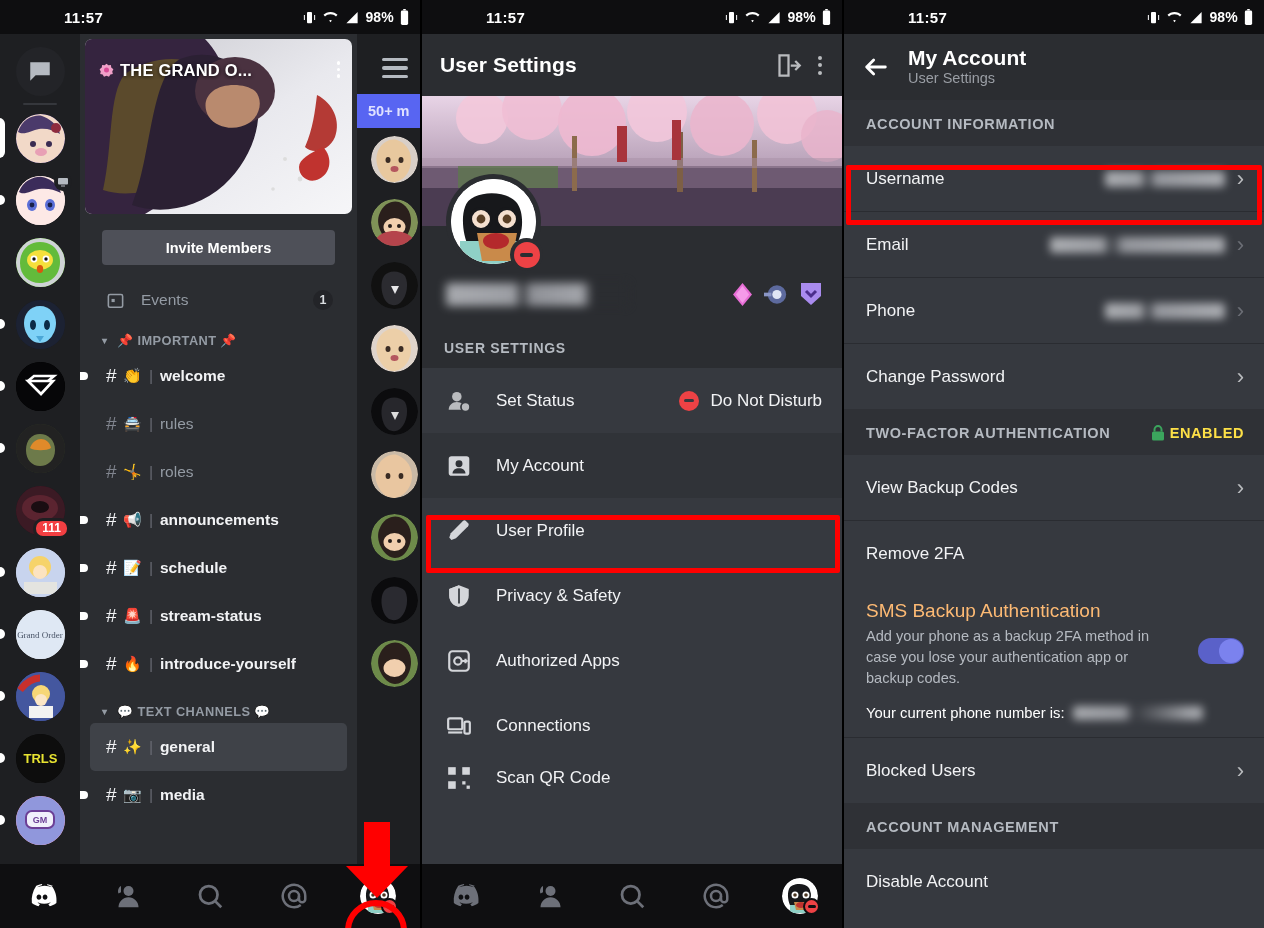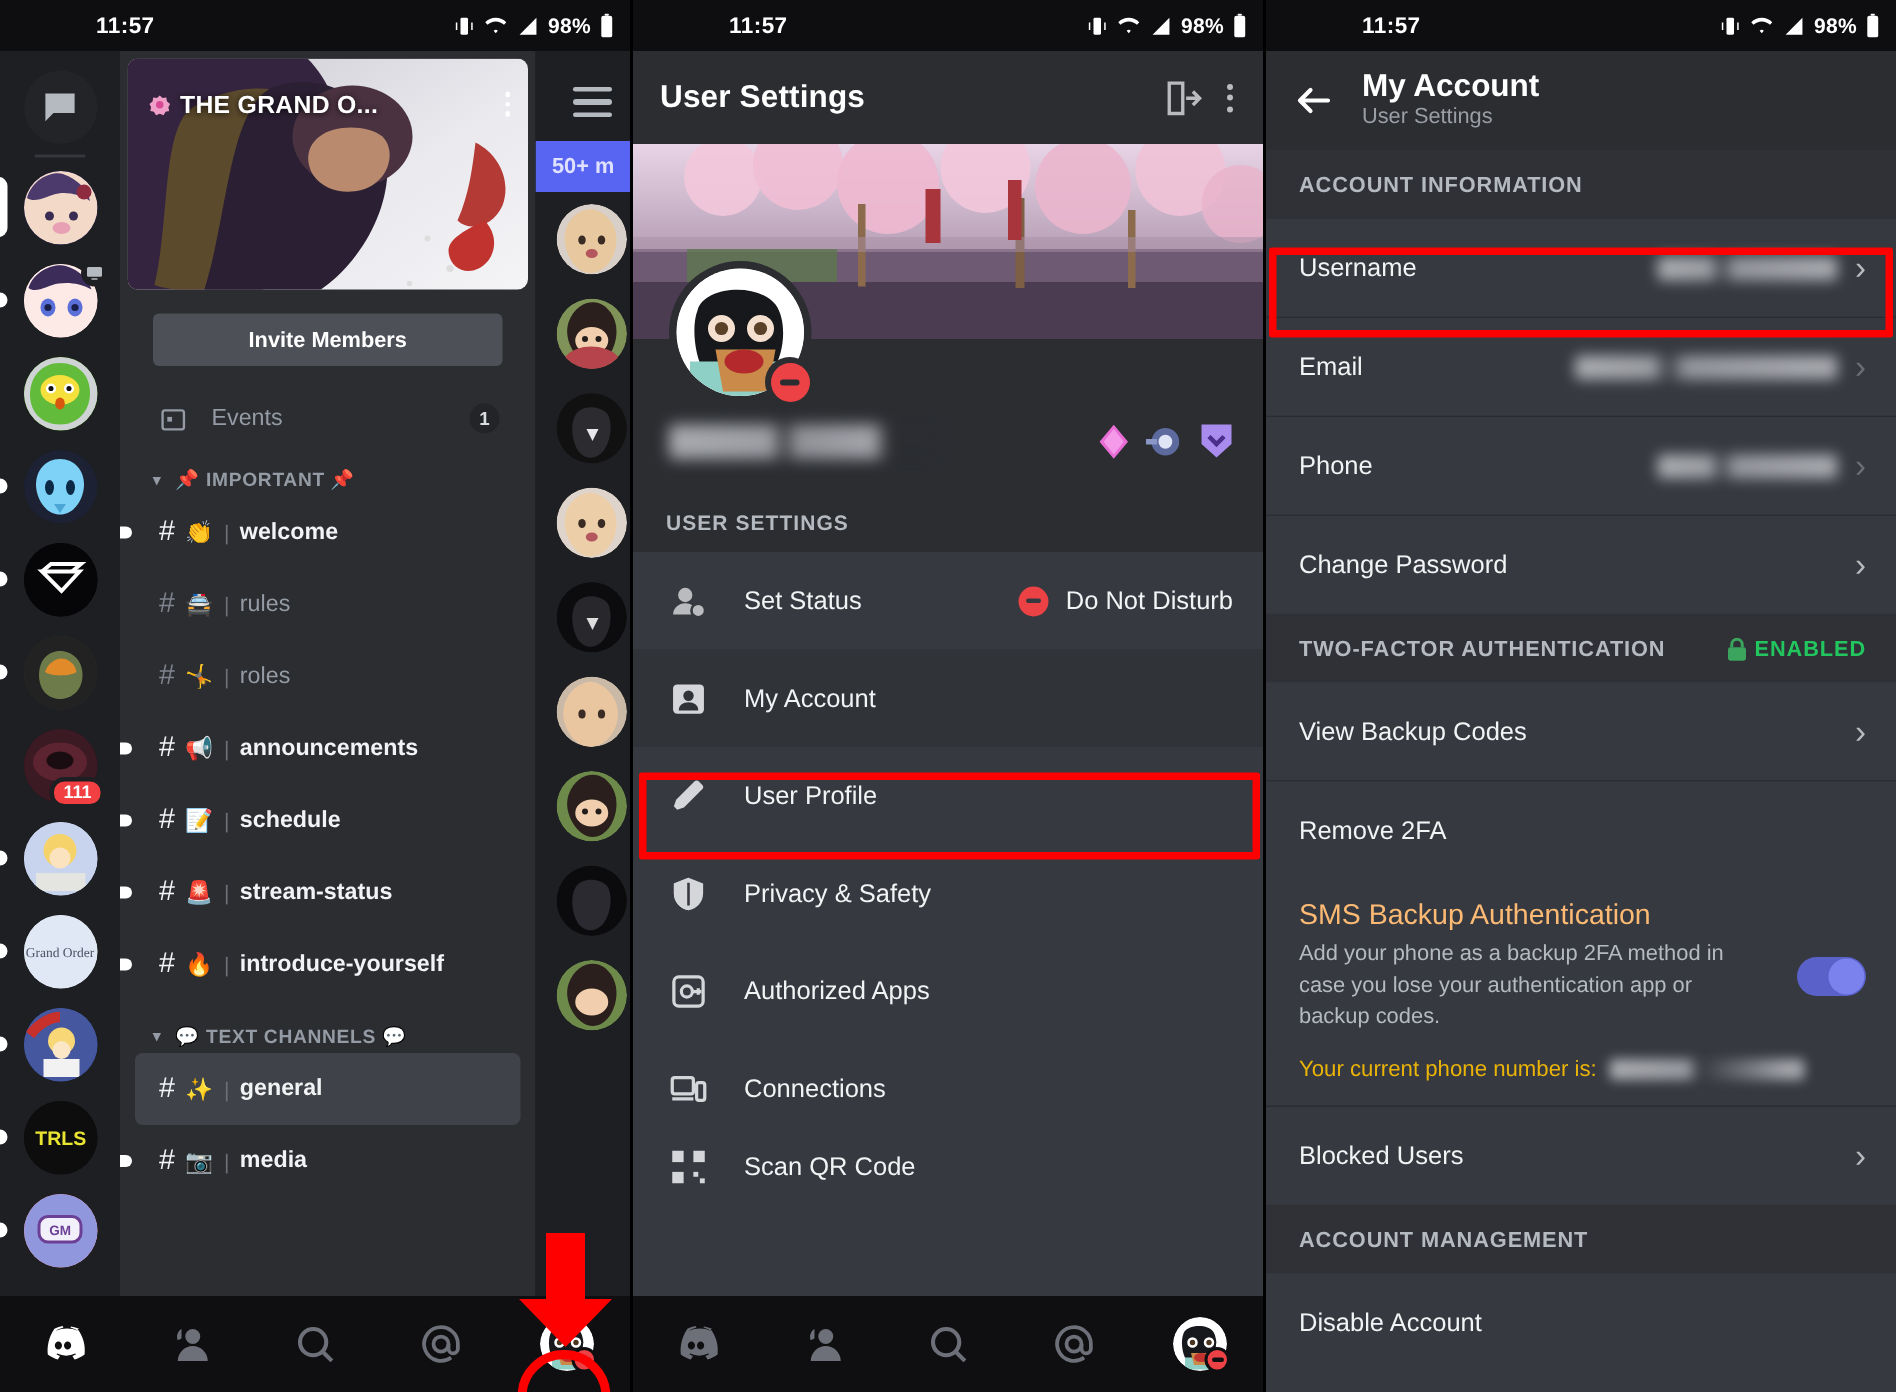--- a/index.html
+++ b/index.html
@@ -62,21 +62,21 @@
     position: absolute; right: 8px; top: 4px; width: 18px; height: 18px;
     background: #1e1f22; border-radius: 50%;
     display: flex; align-items: center; justify-content: center;
   }
 
   .chan-col {
     position: absolute; left: 80px; top: 0; width: 277px; height: 894px;
     background: #2b2d31;
   }
   .server-banner {
-    position: relative; height: 154px; margin: 5px 5px 0 5px; border-radius: 7px;
+    position: relative; height: 175px; margin: 5px 5px 0 5px; border-radius: 7px;
     overflow: hidden;
   }
   .banner-art { position: absolute; inset: 0; }
   .banner-title {
     position: absolute; left: 14px; top: 22px; right: 34px;
     color: #fff; font-size: 16.5px; font-weight: 800; letter-spacing: .2px;
     text-shadow: 0 1px 4px rgba(0,0,0,.85);
     display: flex; align-items: center; gap: 6px;
     white-space: nowrap; overflow: hidden;
   }
@@ -190,40 +190,40 @@
     height: 66px; background: #2b2d31; display: flex; align-items: center;
     padding: 0 16px 0 18px; gap: 18px;
   }
   .p3-titles .t1 { color: #fff; font-size: 21px; font-weight: 800; line-height: 23px; }
   .p3-titles .t2 { color: #9a9ea5; font-size: 14.5px; line-height: 19px; }
   .p3-sec {
     background: #2f3136; color: #b5bac1; font-size: 14.5px; font-weight: 700;
     letter-spacing: .6px; padding: 16px 20px 14px 22px;
     display: flex; align-items: center; justify-content: space-between;
   }
-  .enabled-tag { color: #22c55e; font-size: 14.5px; font-weight: 700; display: flex; align-items: flex-start; gap: 5px; }
+  .enabled-tag { color: #fde047; font-size: 14.5px; font-weight: 700; display: flex; align-items: flex-start; gap: 5px; }
   .acc-row {
     background: #36393f; min-height: 65px; display: flex; align-items: center;
     padding: 0 20px 0 22px; gap: 12px; position: relative;
   }
   .acc-row .lbl { color: #f2f3f5; font-size: 17px; flex: 1; }
   .acc-row .val-blur {
     height: 16px; border-radius: 3px; filter: blur(4.5px); opacity: .82;
     background: linear-gradient(90deg,#c6c8cc,#b4b6bb 30%,#36393f 35%,#aaacb2 42%,#c0c2c7 88%);
   }
   .caret { color: #b9bbbe; font-size: 22px; font-weight: 300; line-height: 1; }
   .caret.dim { color: #6b6e75; }
   .divider { height: 1px; background: #2a2c31; }
   .sms-block { background: #36393f; padding: 14px 20px 12px 22px; display: flex; align-items: flex-start; gap: 16px; }
   .sms-t { color: #fdba74; font-size: 19px; margin-bottom: 4px; }
   .sms-d { color: #b5bac1; font-size: 14.6px; line-height: 21px; max-width: 300px; }
   .toggle { width: 46px; height: 26px; border-radius: 13px; background: #5a61c9; position: relative; margin-top: 38px; flex: none; }
   .toggle .knob { position: absolute; right: 1px; top: 1px; width: 24px; height: 24px; border-radius: 50%; background: #7b82ee; }
   .phone-line { background: #36393f; padding: 4px 22px 16px 22px; display: flex; align-items: center; gap: 8px; }
-  .phone-line .t { color: #eab308; font-size: 14.8px; }
+  .phone-line .t { color: #ffffff; font-size: 14.8px; }
   .phone-line .b { width: 130px; height: 14px; border-radius: 3px; filter: blur(4px); opacity: .8;
     background: linear-gradient(90deg,#c6c8cc,#b0b2b8 40%,#36393f 46%,#bdbfc4 90%); }
 
   
   .hl { position: absolute; border: 5px solid #ff0000; border-radius: 2px; pointer-events: none; z-index: 40; }
   .circ { position: absolute; border: 6px solid #ff0000; border-radius: 50%; z-index: 41; pointer-events: none; }
   .arrow { position: absolute; z-index: 41; }
 </style>
 </head>
 <body>

